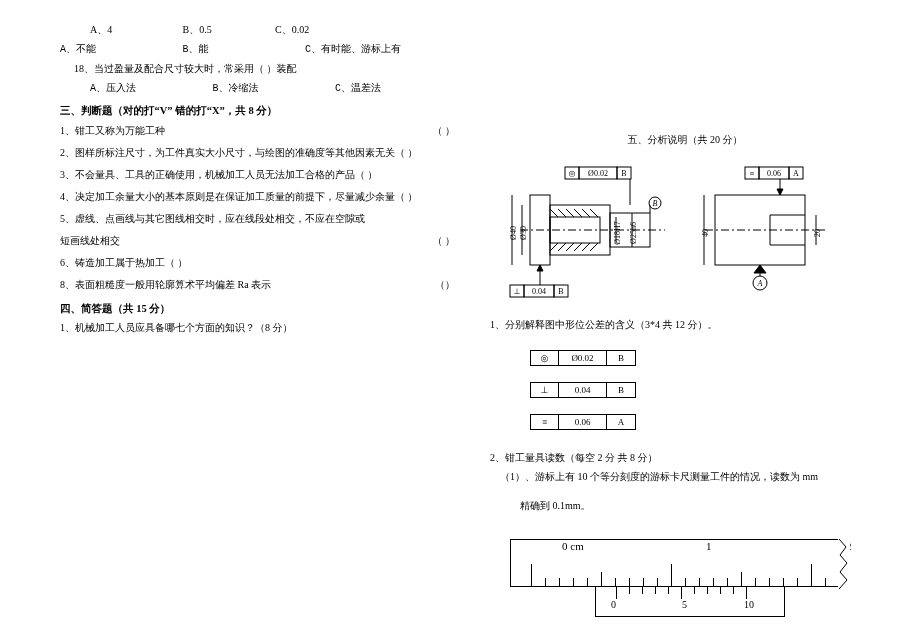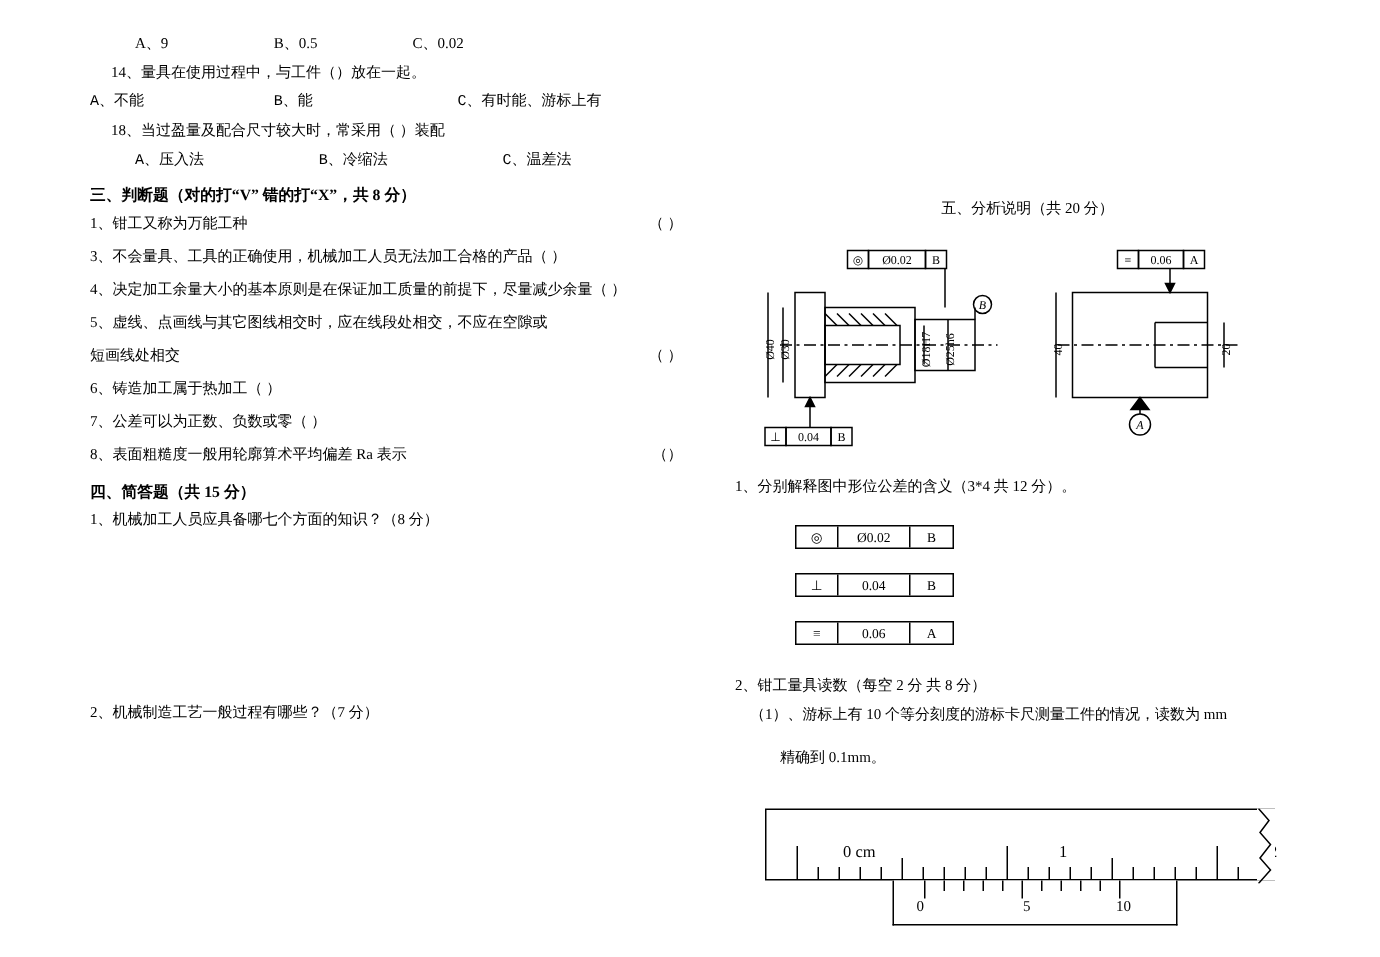--- a/index.html
+++ b/index.html
@@ -62,21 +62,21 @@
       width: 340px;
     }
     .ruler-main {
       border: 1px solid #000;
       height: 48px;
       position: relative;
       background: #fff;
     }
     .ruler-main .lbl {
       position: absolute;
-      top: 22px;
+      top: 0;
       font-size: 11px;
       padding-left: 37px;
     }
     .tick { position: absolute; bottom: 0; width: 1px; background: #000; }
     .tick-l { height: 22px; }
     .tick-m { height: 14px; }
     .tick-s { height: 8px; }
     .jag {
       position: absolute;
       right: -1px; top: -1px; bottom: -1px; width: 12px;
@@ -107,63 +107,61 @@
     .tech-draw svg { position: absolute; left: 0; top: 0; }
   </style>
 </head>
 <body>
 
 <div class="page">
 
   <div class="col col-left">
 
     <div class="line indent1">
-      <span class="opt">A、9</span>
+      <span class="opt">A、4</span>
       <span class="opt">B、0.5</span>
       <span class="opt">C、0.02</span>
     </div>
 
-    <div class="line indent3">14、量具在使用过程中，与工件（）放在一起。</div>
     <div class="line indent2">
       <span class="opt-wide">A、不能</span>
       <span class="opt-wide">B、能</span>
       <span class="opt-wide">C、有时能、游标上有</span>
     </div>
 
     <div class="line indent3">18、当过盈量及配合尺寸较大时，常采用（    ）装配</div>
     <div class="line indent1">
       <span class="opt-wide">A、压入法</span>
       <span class="opt-wide">B、冷缩法</span>
       <span class="opt-wide">C、温差法</span>
     </div>
 
     <div class="section-title">三、判断题（对的打“V” 错的打“X”，共 8 分）</div>
 
     <div class="line-big judge-row">
       <span class="text">1、钳工又称为万能工种</span>
       <span class="paren">（       ）</span>
     </div>
+    <div class="line-big">2、图样所标注尺寸，为工件真实大小尺寸，与绘图的准确度等其他因素无关（    ）</div>
     <div class="line-big">3、不会量具、工具的正确使用，机械加工人员无法加工合格的产品（    ）</div>
     <div class="line-big">4、决定加工余量大小的基本原则是在保证加工质量的前提下，尽量减少余量（    ）</div>
     <div class="line-big">5、虚线、点画线与其它图线相交时，应在线段处相交，不应在空隙或</div>
     <div class="line-big judge-row">
       <span class="text">    短画线处相交</span>
       <span class="paren">（       ）</span>
     </div>
     <div class="line-big">6、铸造加工属于热加工（    ）</div>
-    <div class="line-big">7、公差可以为正数、负数或零（    ）</div>
     <div class="line-big judge-row">
       <span class="text">8、表面粗糙度一般用轮廓算术平均偏差 Ra 表示</span>
       <span class="paren">（）</span>
     </div>
 
     <div class="section-title">四、简答题（共 15 分）</div>
     <div class="line">1、机械加工人员应具备哪七个方面的知识？（8 分）</div>
     <div style="height:110px"></div>
-    <div class="line">2、机械制造工艺一般过程有哪些？（7 分）</div>
   </div>
 
   <div class="col col-right">
 
     <div style="height:110px"></div>
     <div class="line" style="text-align:center">五、分析说明（共 20 分）</div>
 
     
     <div class="tech-draw">
       <svg width="370" height="160" viewBox="0 0 370 160">

